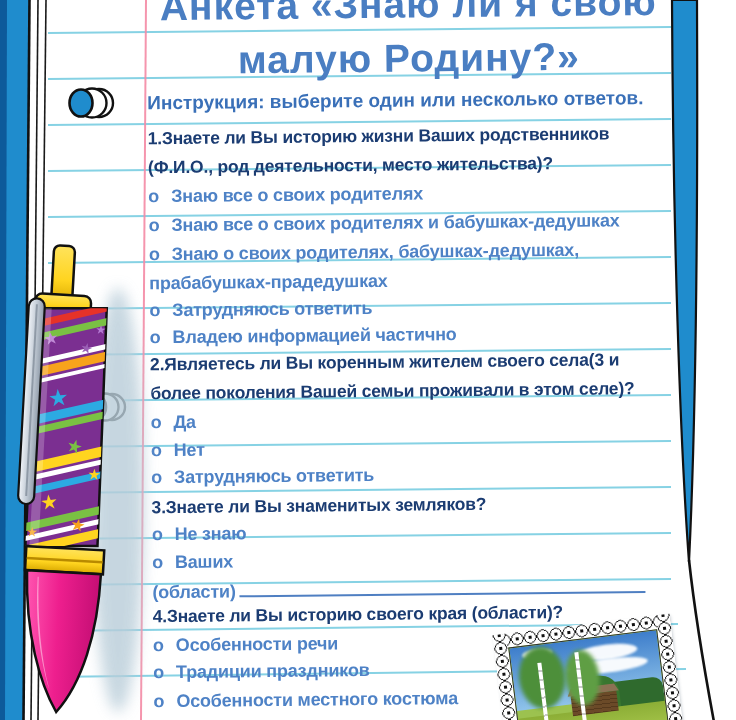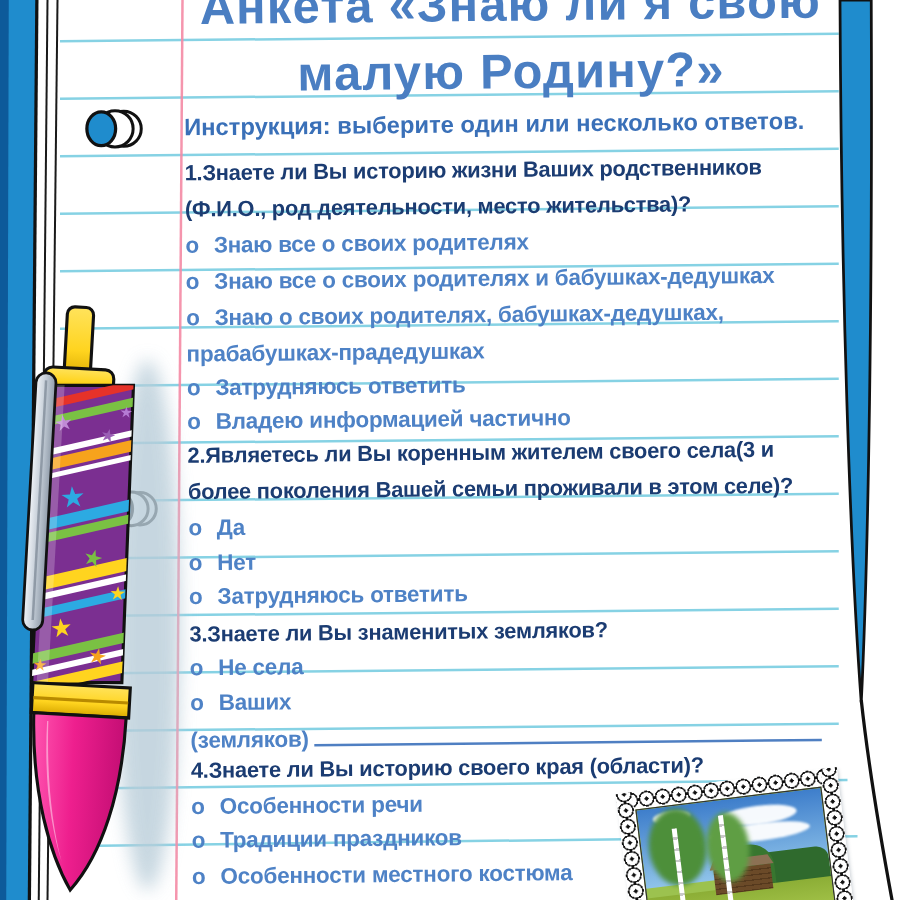--- a/index.html
+++ b/index.html
@@ -153,28 +153,28 @@
   </div>
   <div class="row opt" style="top:465px;">
     <span class="mk">о</span>
     <span>Затрудняюсь ответить</span>
   </div>
 
   <div class="row q" style="top:495px;">3.Знаете ли Вы знаменитых земляков?</div>
 
   <div class="row opt" style="top:522px;">
     <span class="mk">о</span>
-    <span>Не села</span>
+    <span>Не знаю</span>
   </div>
   <div class="row opt" style="top:550px;">
     <span class="mk">о</span>
     <span>Ваших</span>
   </div>
   <div class="row cont" style="top:577px;">
-    <span>(земляков)</span><span class="blank"></span>
+    <span>(области)</span><span class="blank"></span>
   </div>
 
   <div class="row q" style="top:604px;">4.Знаете ли Вы историю своего края (области)?</div>
 
   <div class="row opt" style="top:633px;">
     <span class="mk">о</span>
     <span>Особенности речи</span>
   </div>
   <div class="row opt" style="top:660px;">
     <span class="mk">о</span>

